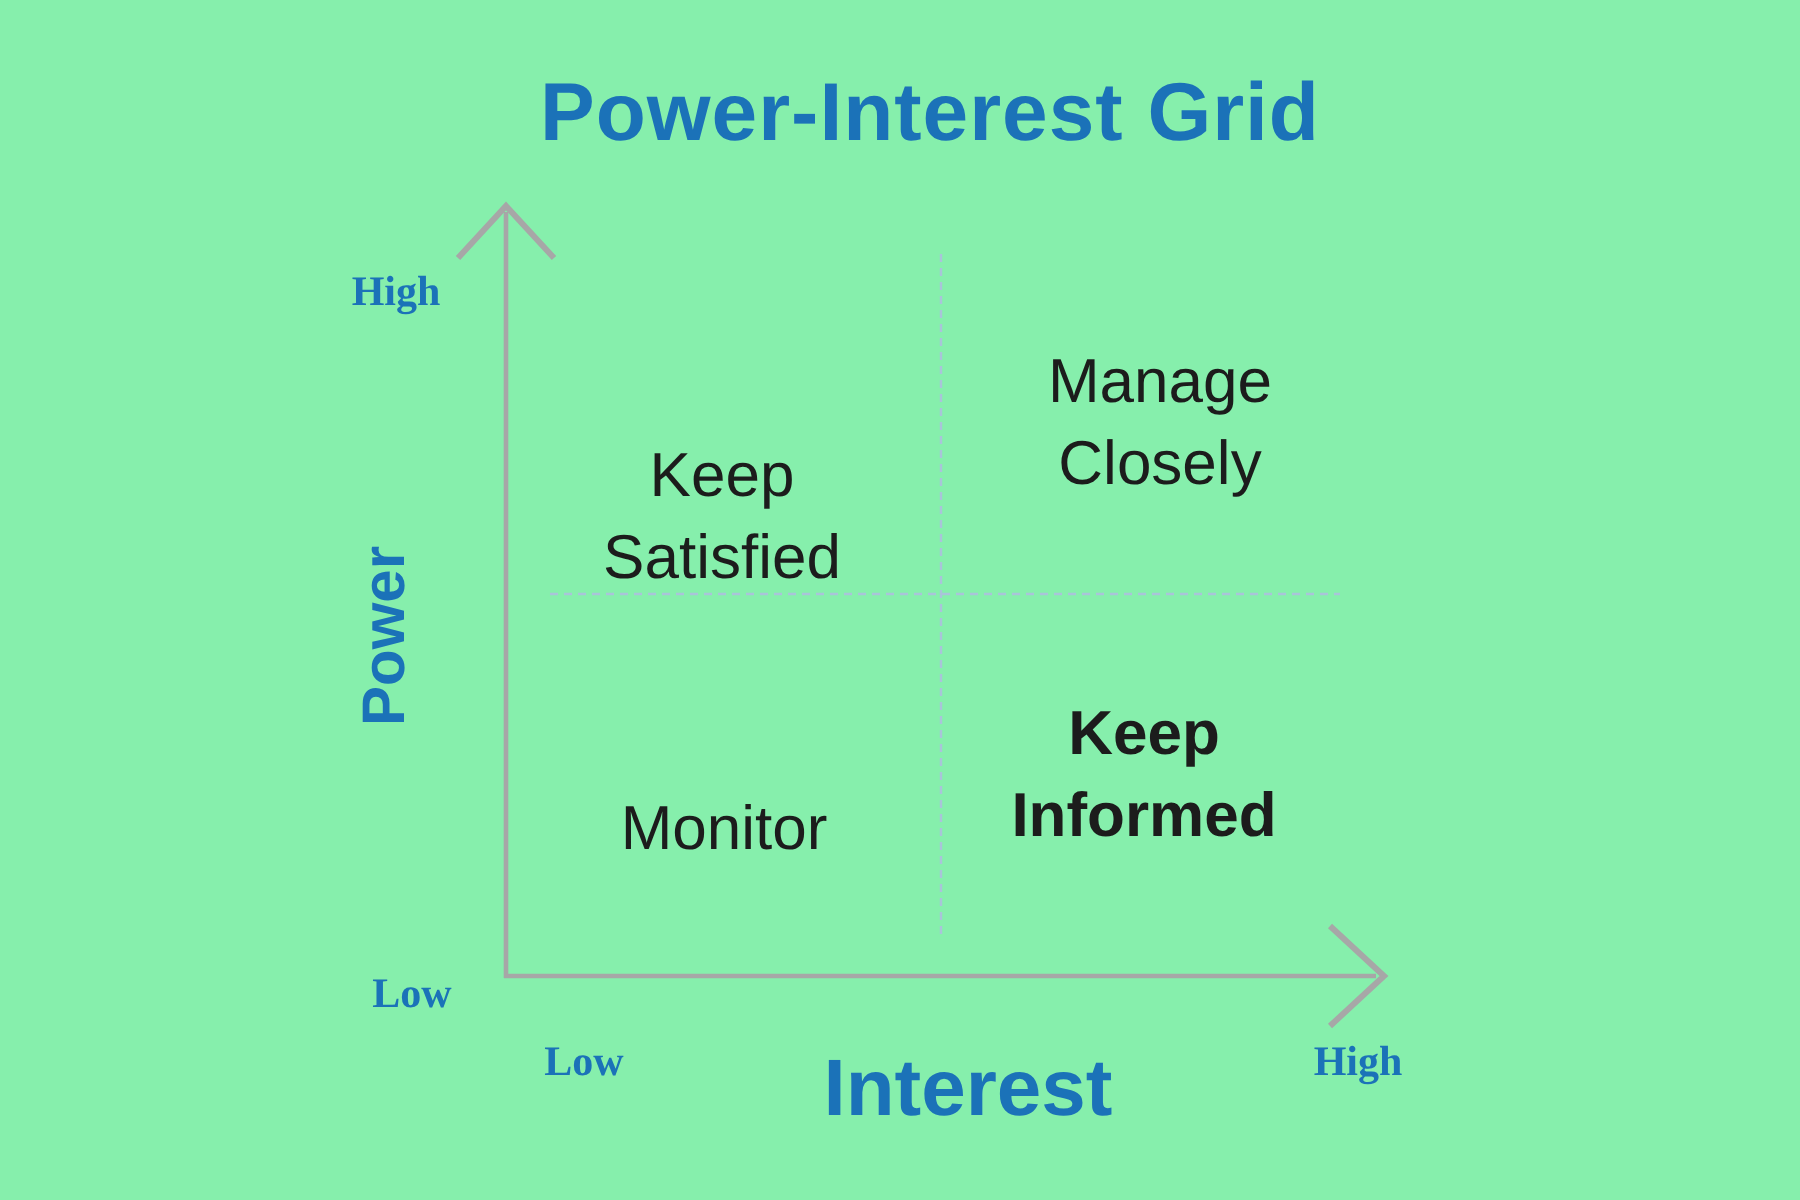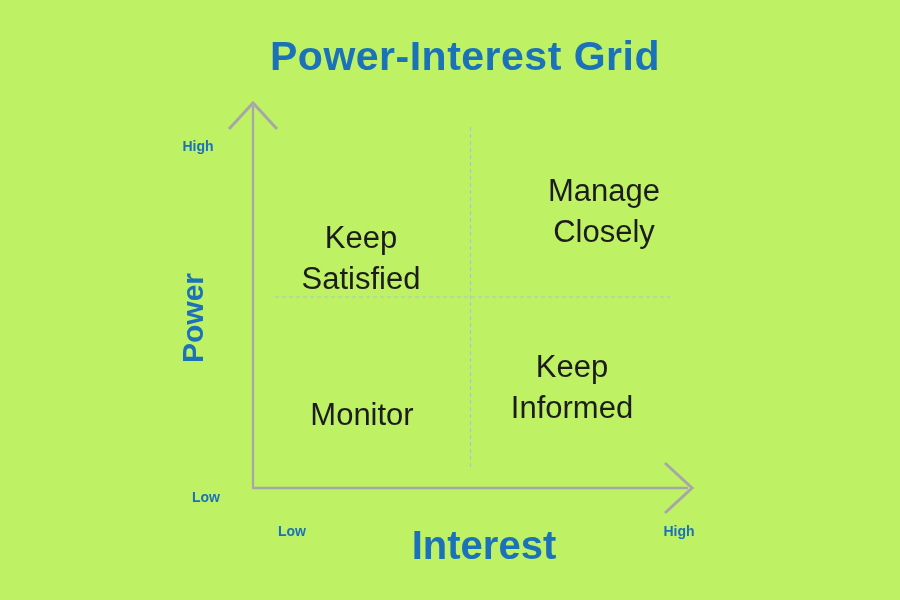--- a/index.html
+++ b/index.html
@@ -5,21 +5,21 @@
   html, body {
     margin: 0;
     padding: 0;
     background: #ffffff;
     font-family: "Liberation Sans", "DejaVu Sans", sans-serif;
   }
   .canvas {
     position: relative;
     width: 900px;
     height: 600px;
-    background: #bef264;
+    background: #86efac;
     overflow: hidden;
   }
   .axes-layer {
     position: absolute;
     left: 0;
     top: 0;
     width: 900px;
     height: 600px;
   }
   .axis-line {
@@ -50,22 +50,23 @@
     color: var(--accent-blue, #1b72b8);
     white-space: nowrap;
   }
   .blue-label {
     position: absolute;
     color: var(--accent-blue, #1b72b8);
     font-weight: 600;
     white-space: nowrap;
   }
   .tick-label {
-    font-size: 14px;
+    font-size: 21px;
     transform: translate(-50%, -50%);
+    font-family: Liberation Serif, serif;
   }
   .y-axis-title {
     font-size: 30px;
     transform: translate(-50%, -50%) rotate(-90deg);
   }
   .x-axis-title {
     font-size: 40px;
     transform: translate(-50%, -50%);
   }
   .quadrant-label {
@@ -102,17 +103,17 @@
 
   <div class="blue-label tick-label" style="left:198px; top:146px;">High</div>
   <div class="blue-label tick-label" style="left:206px; top:497px;">Low</div>
   <div class="blue-label y-axis-title" style="left:193px; top:318px;">Power</div>
 
   <div class="blue-label tick-label" style="left:292px; top:531px;">Low</div>
   <div class="blue-label tick-label" style="left:679px; top:531px;">High</div>
   <div class="blue-label x-axis-title" style="left:484px; top:545px;">Interest</div>
 
   <div class="quadrant-label" style="left:361px; top:211px;margin-top:48px;">Keep Satisfied</div>
-  <div class="quadrant-label" style="left:604px; top:212px;">Manage Closely</div>
+  <div class="quadrant-label" style="left:580px; top:212px;">Manage Closely</div>
   <div class="quadrant-label" style="left:362px; top:387px;margin-top:28px;">Monitor</div>
-  <div class="quadrant-label" style="left:572px; top:388px;">Keep Informed</div>
+  <div class="quadrant-label" style="left:572px; top:388px;font-weight:bold;">Keep Informed</div>
 
 </div>
 
 </body></html>

